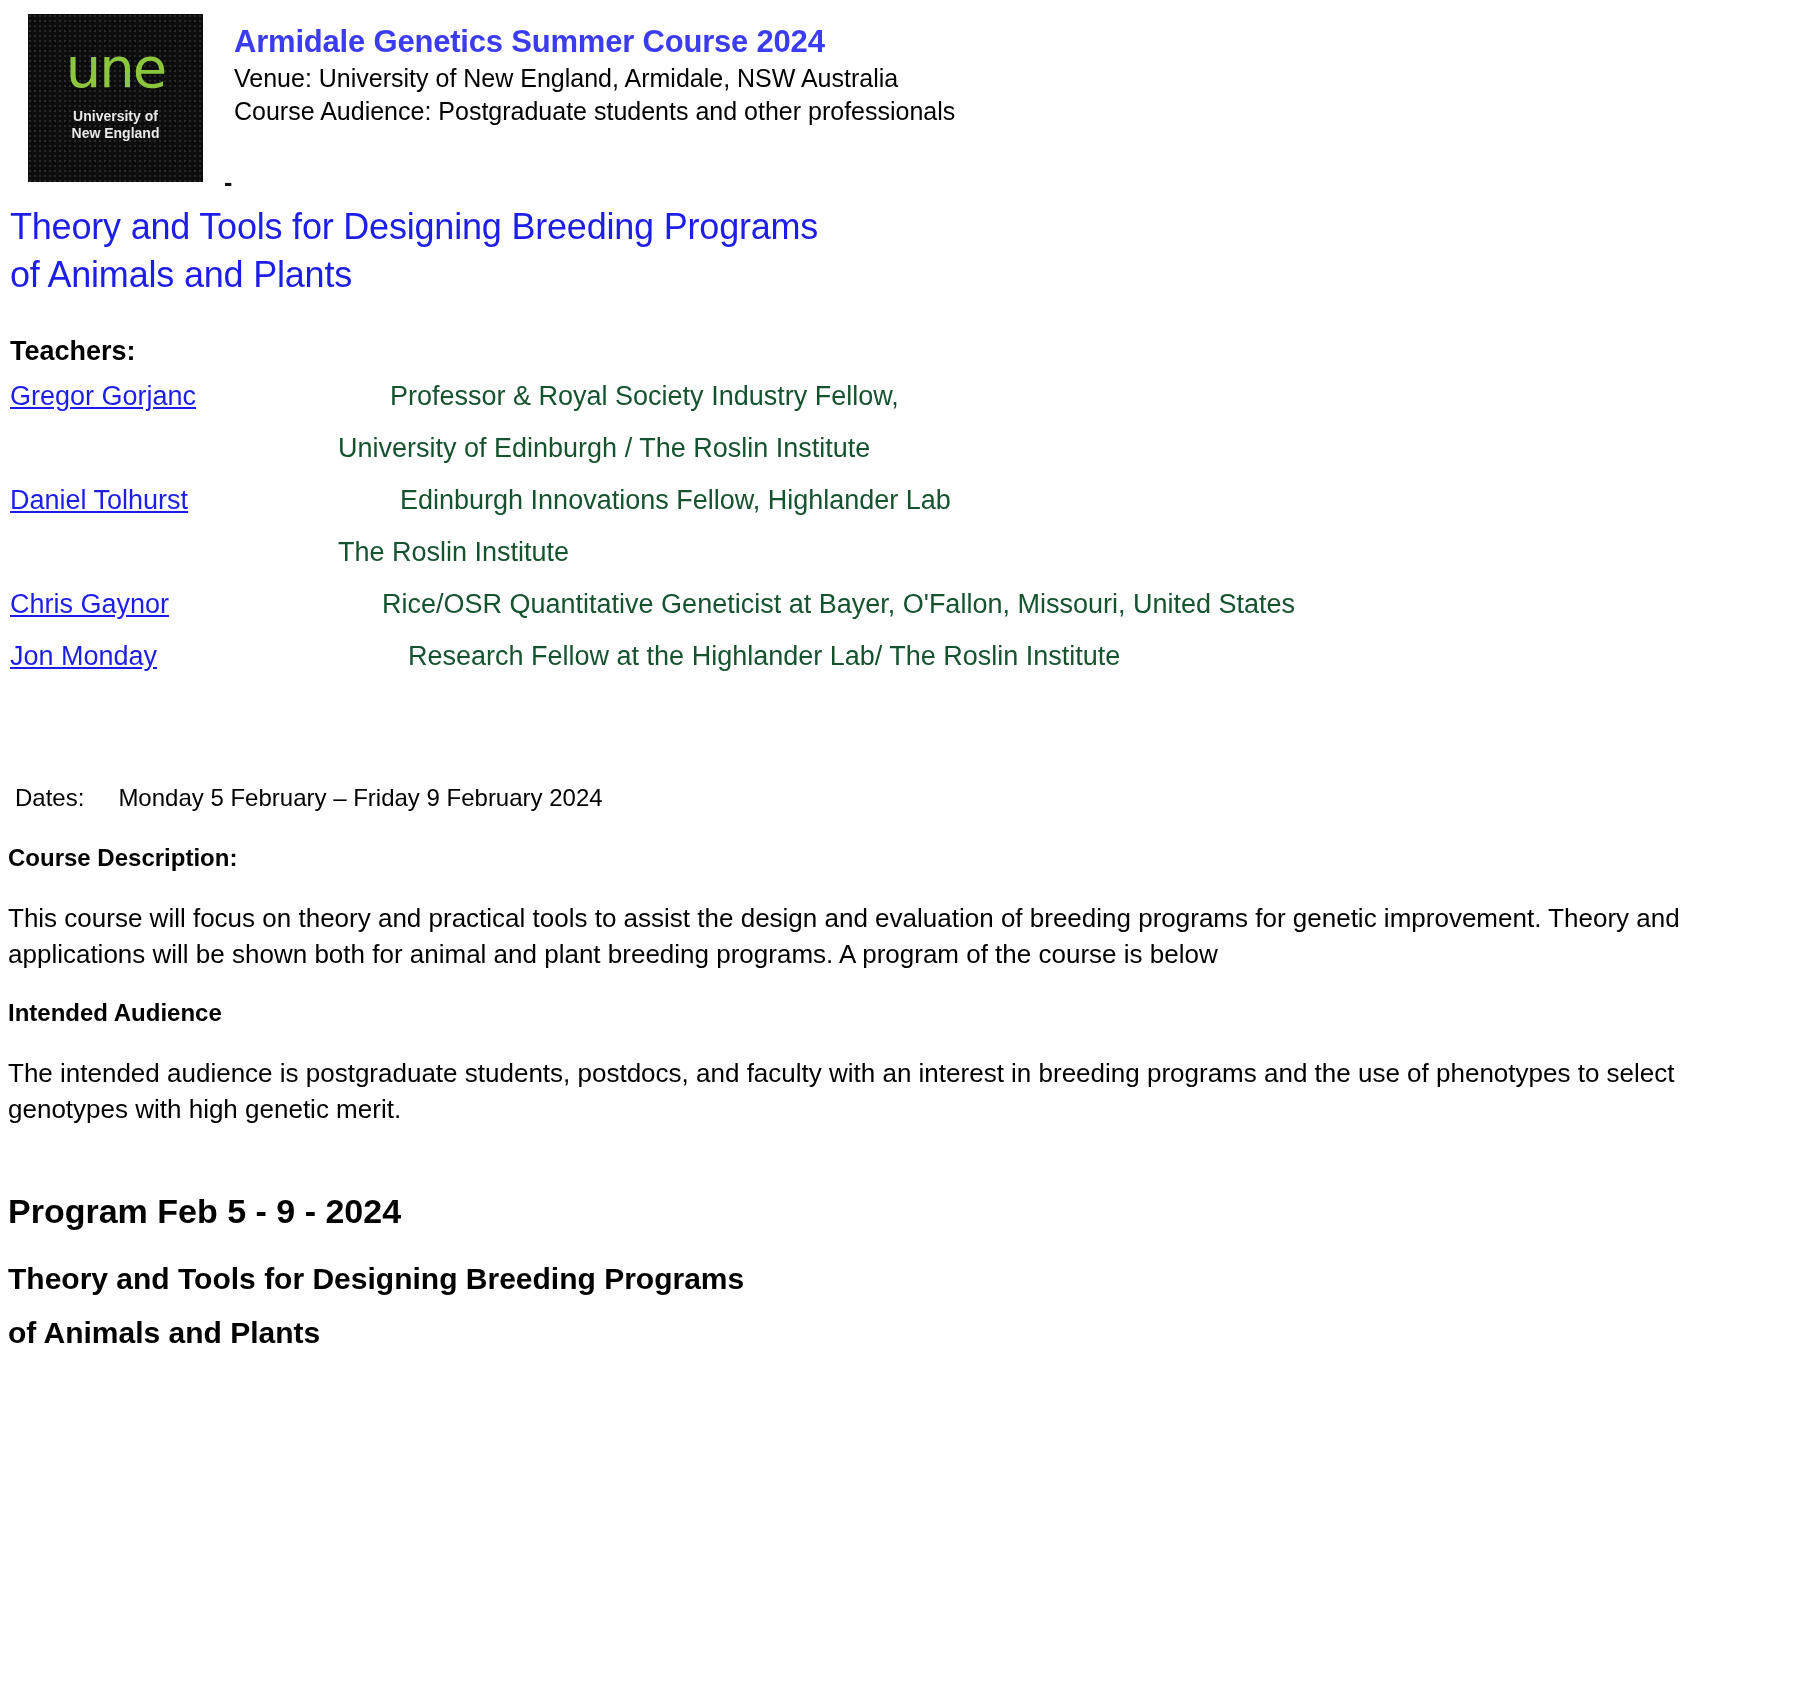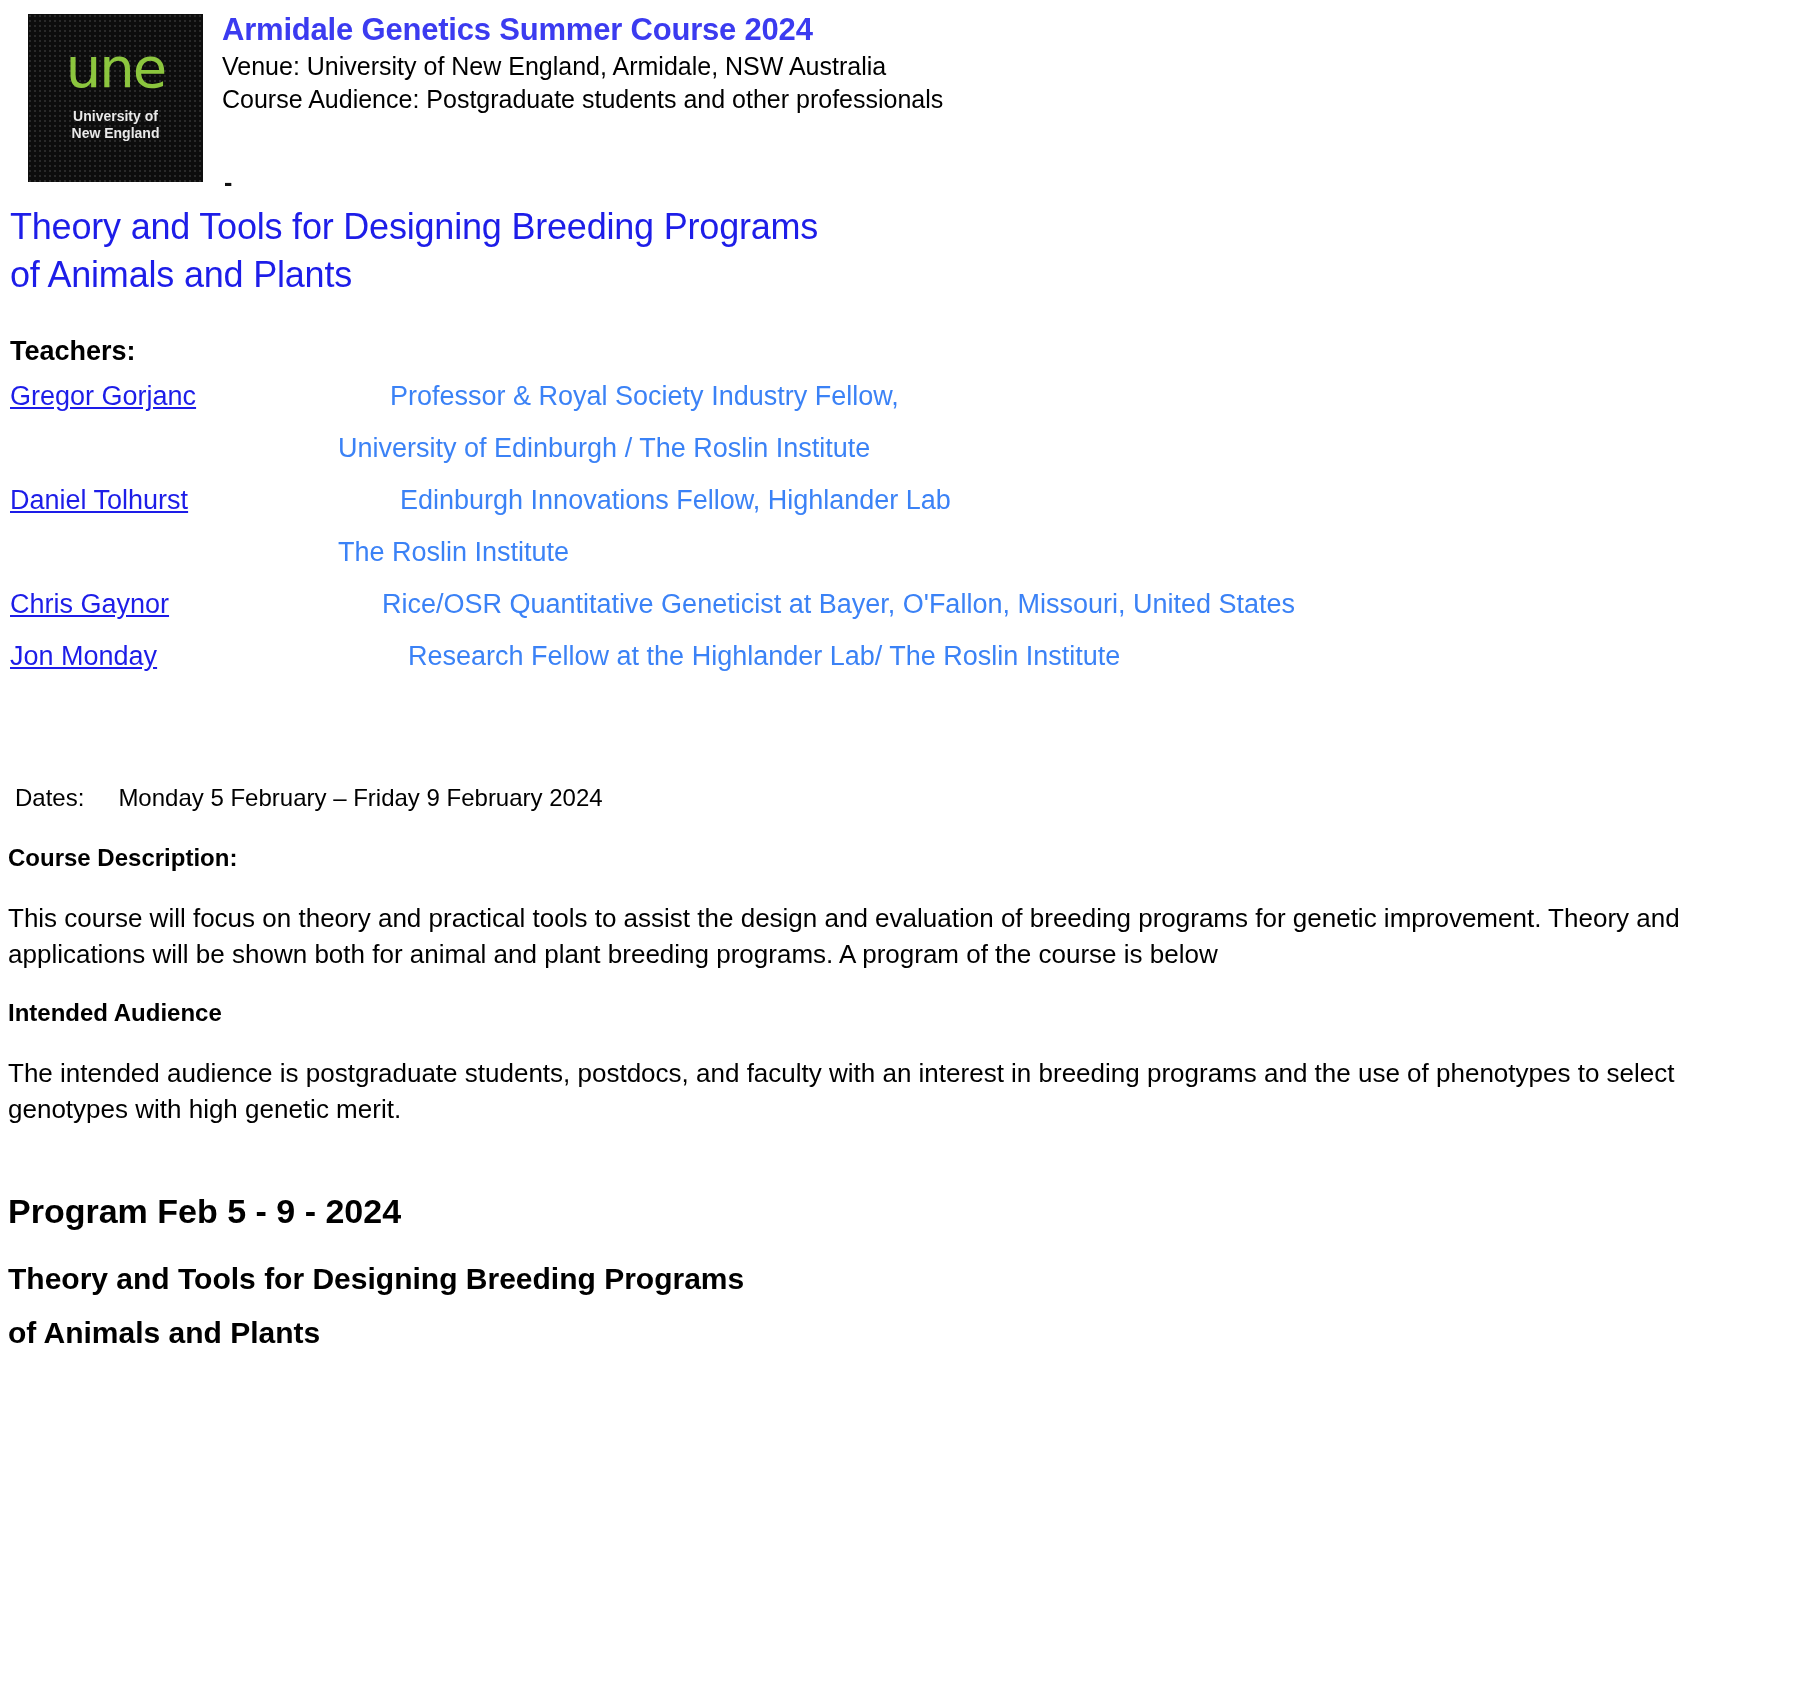--- a/index.html
+++ b/index.html
@@ -19,21 +19,21 @@
   .page {
     position: relative;
     width: 1812px;
     height: 1686px;
     box-sizing: border-box;
   }
 
   
   .header {
     position: relative;
-    padding: 0;
+    padding: 12px;
   }
 
   .logo {
     position: absolute;
     left: 28px;
     top: 14px;
     width: 175px;
     height: 168px;
     background-color: #0d0d0d;
     background-image:
@@ -134,21 +134,21 @@
     white-space: nowrap;
   }
   .t-name {
     width: 328px;
   }
   .t-name a {
     color: #1d1de8;
     text-decoration: underline;
     cursor: pointer;
   }
-  .t-desc { color: #3b82f6; }
+  .t-desc { color: #14532d; }
 
   .ind-0 { padding-left: 0px !important; }
   .ind-1 { padding-left: 52px !important; }
   .ind-2 { padding-left: 62px !important; }
   .ind-3 { padding-left: 44px !important; }
   .ind-4 { padding-left: 70px !important; }
 
   
   .dates-line {
     position: absolute;

